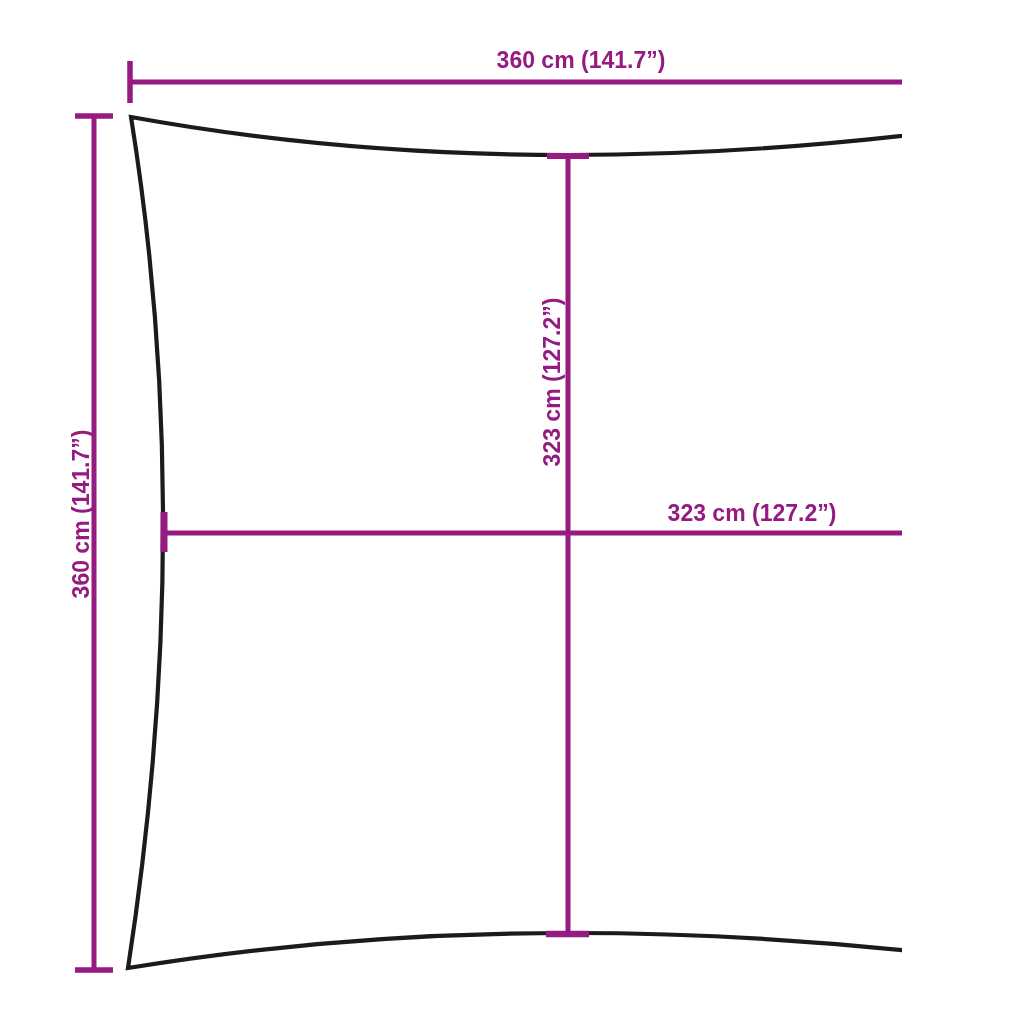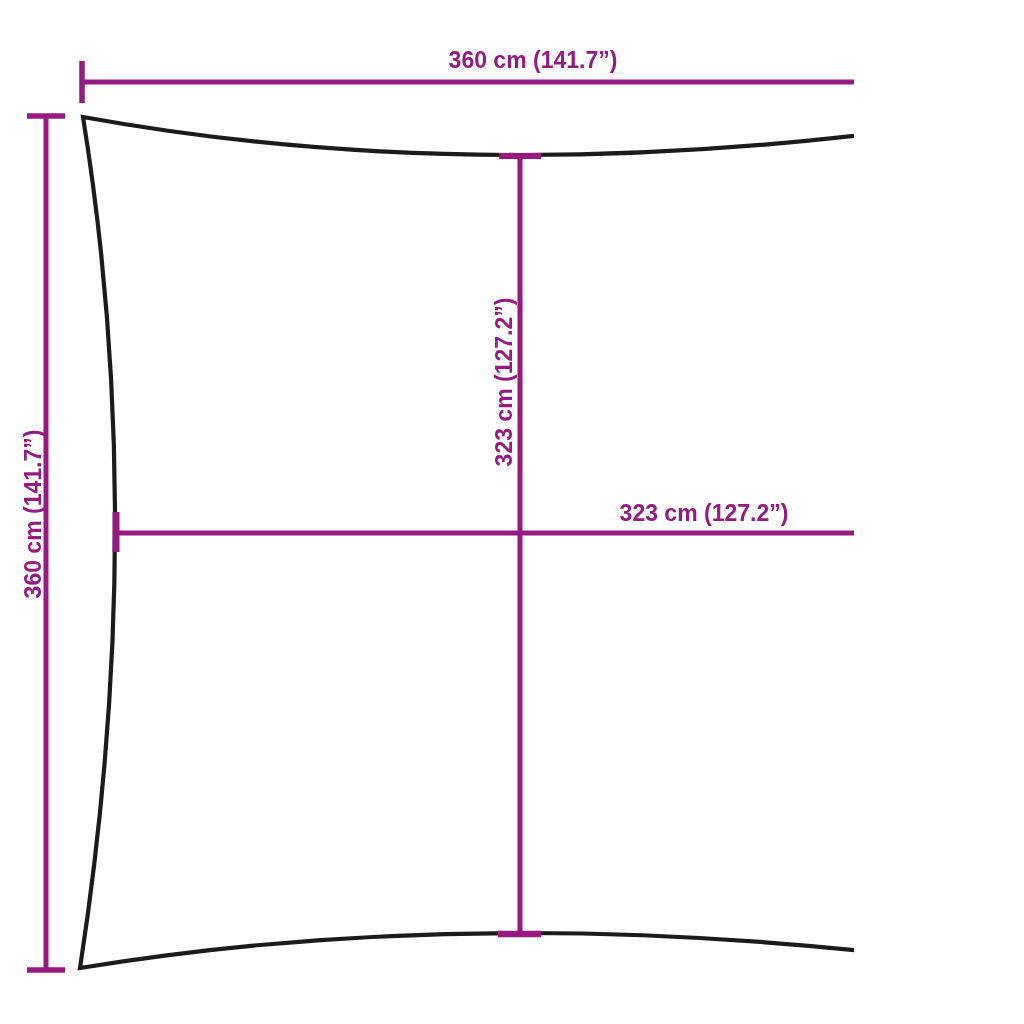--- a/index.html
+++ b/index.html
@@ -6,20 +6,21 @@
     margin: 0;
     padding: 0;
     background: #ffffff;
   }
   .canvas {
     position: relative;
     width: 854px;
     height: 1024px;
     overflow: hidden;
     font-family: "Liberation Sans", sans-serif;
+    padding-left: 48px;
   }
   svg { display: block; }
   .dim-label {
     font-family: "Liberation Sans", "DejaVu Sans", sans-serif;
     font-weight: 700;
     font-size: 23px;
   }
 </style>
 </head>
 <body>

